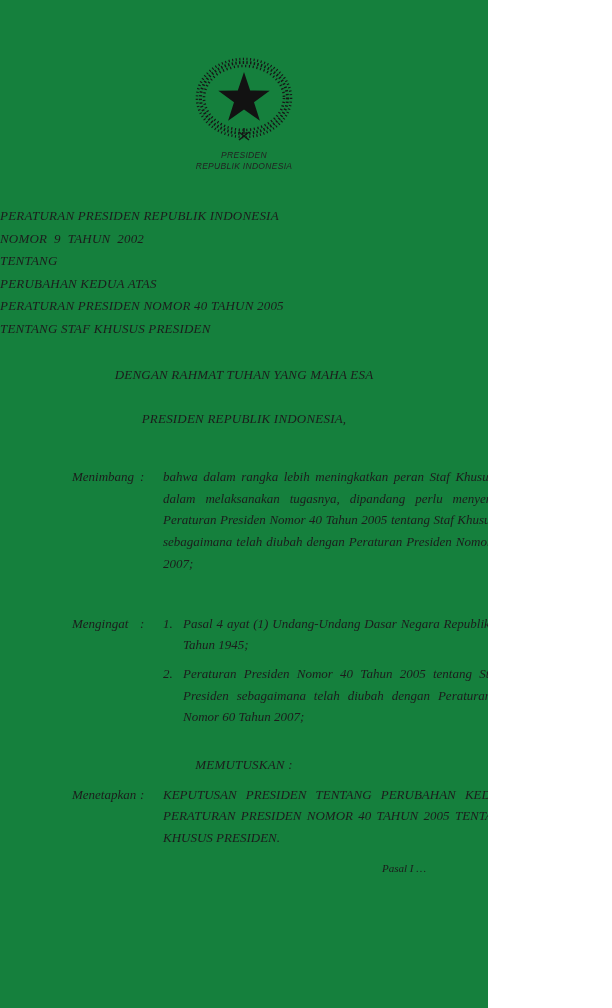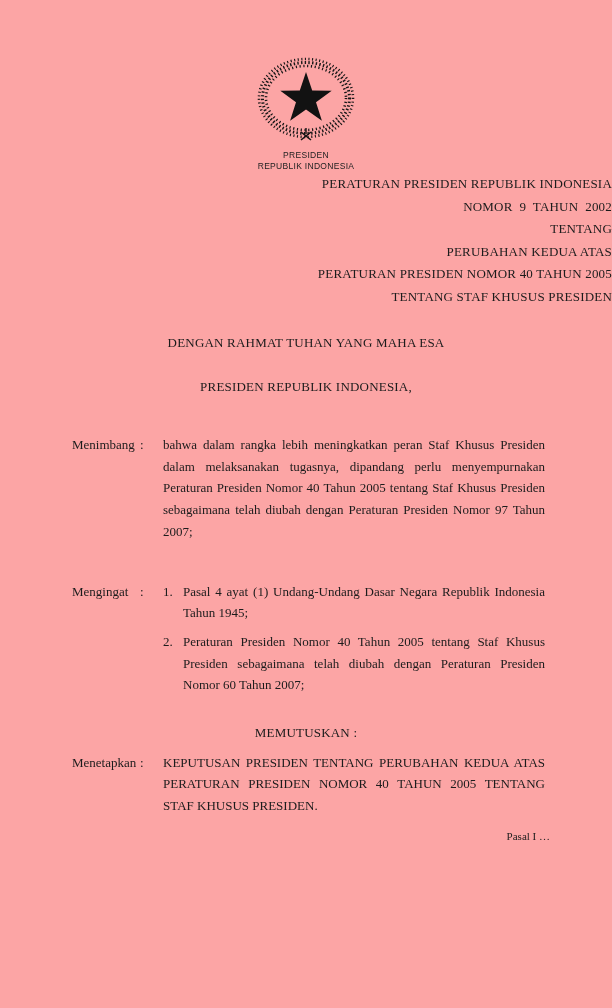--- a/index.html
+++ b/index.html
@@ -1,41 +1,42 @@
 <!DOCTYPE html>
 <html><head>
 <meta charset="utf-8">
 <style>
   html, body { margin: 0; padding: 0; background: #ffffff; }
   .page {
     position: relative;
-    width: 612px;
+    width: 488px;
     height: 1008px;
-    background: #fca5a5;
+    background: #15803d;
     font-family: "Liberation Serif", serif;
     color: #1c1c1c;
     overflow: hidden;
     box-sizing: border-box;
+    font-style: italic;
   }
 
   
   .emblem-wrap { padding-top: 56px; text-align: center; }
   .emblem-wrap svg { display: inline-block; }
   .emblem-caption {
     margin-top: 2px;
     text-align: center;
     font-family: "Liberation Sans", sans-serif;
     font-size: 8.5px;
     line-height: 11px;
     letter-spacing: 0.3px;
     color: #222222;
   }
 
   
-  .title-block { margin-top: 1px; text-align: right; }
+  .title-block { margin-top: 33px; text-align: left; }
   .title-line {
     font-size: 13px;
     line-height: 22.5px;
     letter-spacing: 0.2px;
     white-space: pre-wrap;
   }
 
   .invocation { margin-top: 24px; text-align: center; font-size: 13px; line-height: 22px; letter-spacing: 0.2px; }
   .authority  { margin-top: 22px; text-align: center; font-size: 13px; line-height: 22px; letter-spacing: 0.2px; }
 

